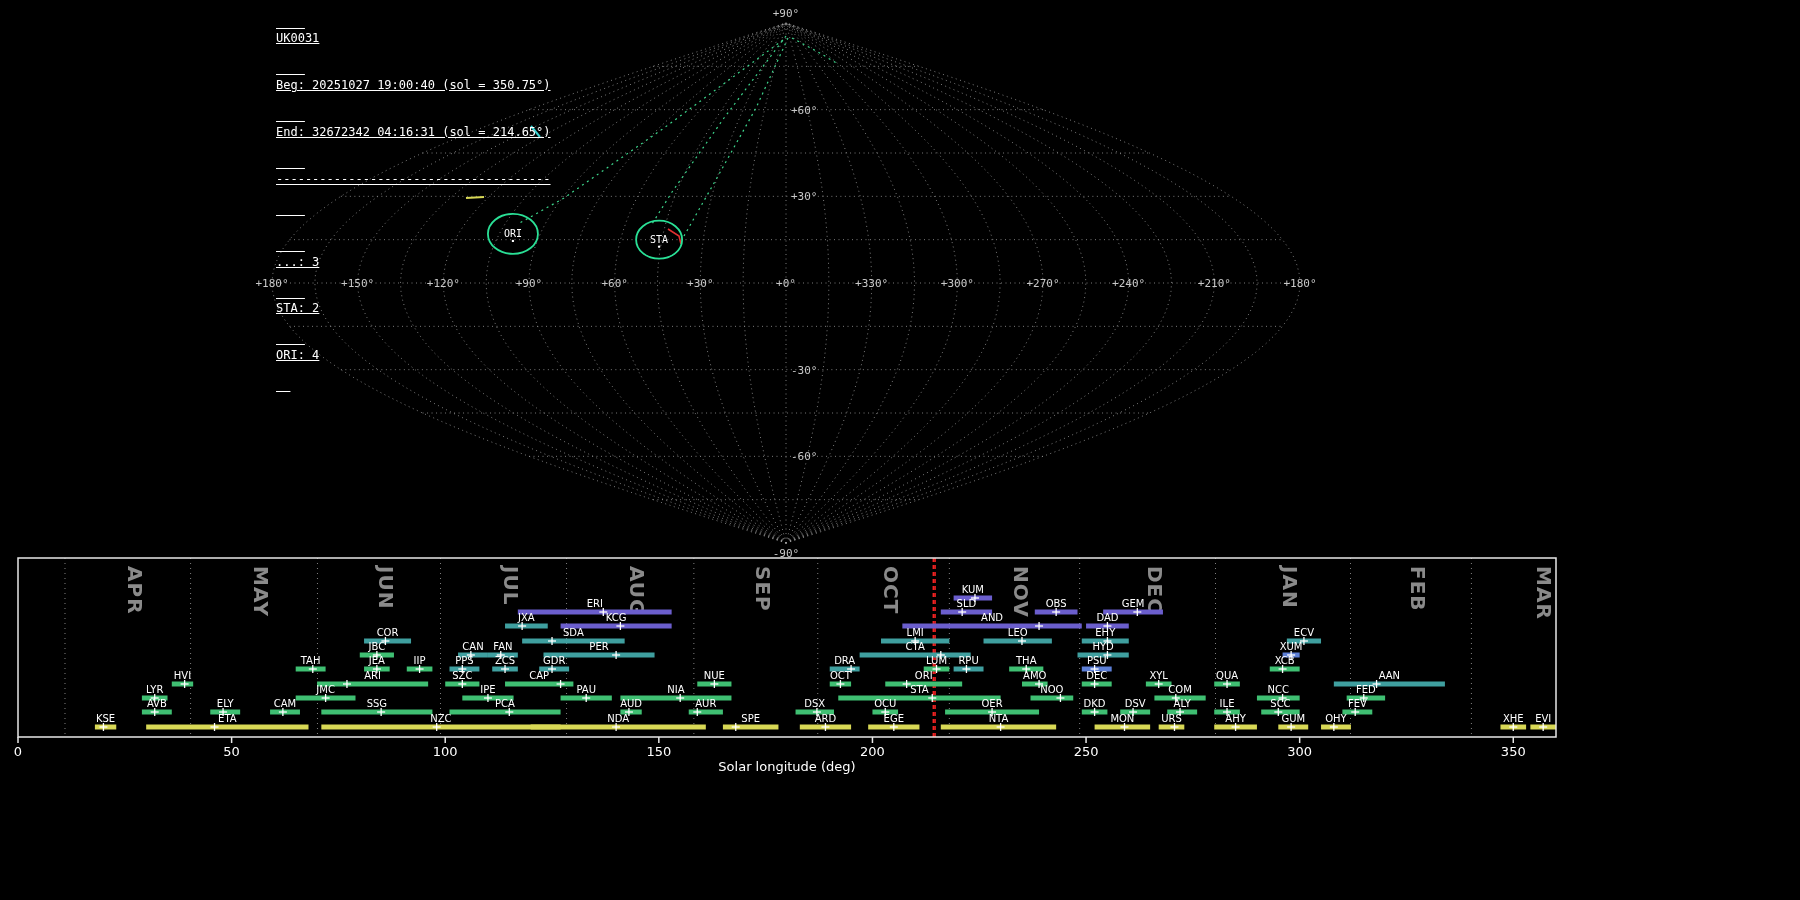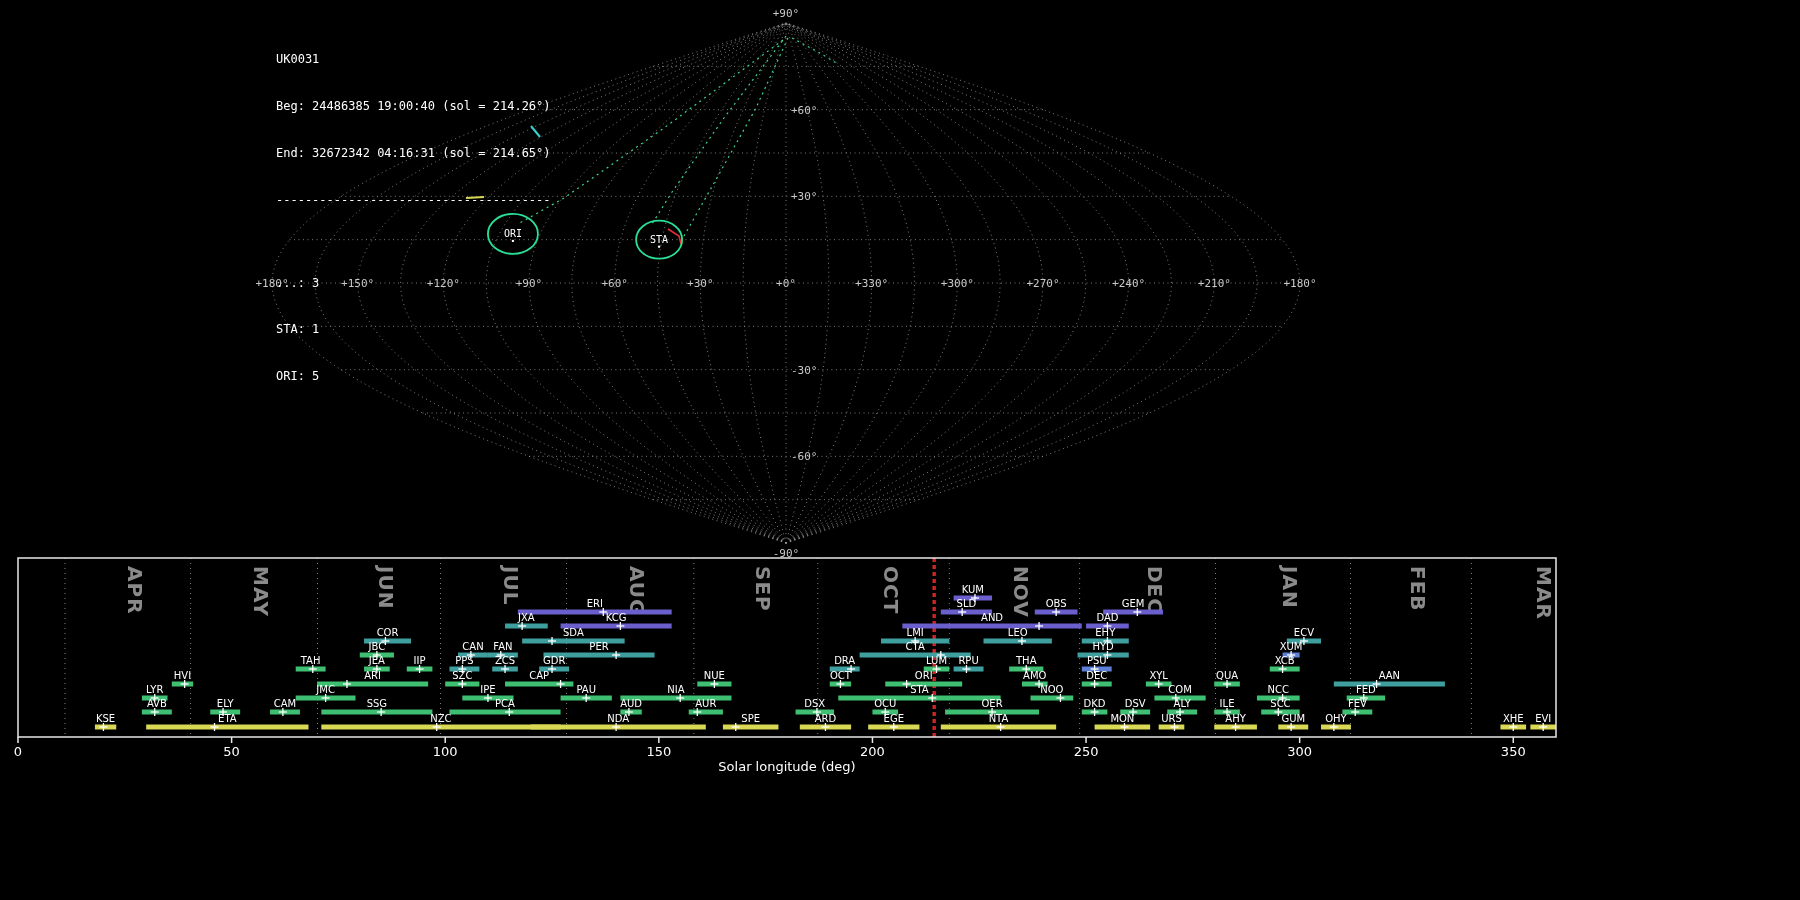--- a/index.html
+++ b/index.html
@@ -1,36 +1,36 @@
 <!DOCTYPE html>
 <html><head>
 <meta charset="utf-8">
 <style>
   html,body{margin:0;padding:0;background:#000;}
   .stage{position:relative;width:1800px;height:900px;background:#000;overflow:hidden;}
-  .info{position:absolute;left:276px;top:21px;color:#fff;
-        font:12px "DejaVu Sans Mono", monospace;line-height:1.3;z-index:2;white-space:pre;}
+  .info{position:absolute;left:276px;top:0;color:#fff;
+        font:12px "DejaVu Sans Mono", monospace;line-height:1.3;z-index:2;white-space:pre;text-decoration:underline;}
   .info .blank{height:5px;}
   svg{position:absolute;left:0;top:0;}
   svg text.mono{font-family:"DejaVu Sans Mono", monospace;}
   svg text.sans{font-family:"DejaVu Sans", sans-serif;}
 </style>
 </head>
 <body>
 
 <div class="stage">
   <div class="info">
     <div>UK0031</div>
-    <div>Beg: 24486385 19:00:40 (sol = 214.26°)</div>
+    <div>Beg: 20251027 19:00:40 (sol = 350.75°)</div>
     <div>End: 32672342 04:16:31 (sol = 214.65°)</div>
     <div>--------------------------------------</div>
     <div class="blank"></div>
     <div>...: 3</div>
-    <div>STA: 1</div>
-    <div>ORI: 5</div>
+    <div>STA: 2</div>
+    <div>ORI: 4</div>
   </div>
   <svg id="plot" width="1800" height="900" viewBox="0 0 1800 900">
       <line x1="652.9670108173043" y1="499.66666666666663" x2="919.0329891826957" y2="499.66666666666663" stroke="#9a9a9a" stroke-width="1" stroke-dasharray="1 3.5" opacity="0.8"></line>
       <line x1="529" y1="456.33333333333337" x2="1043" y2="456.33333333333337" stroke="#9a9a9a" stroke-width="1" stroke-dasharray="1 3.5" opacity="0.8"></line>
       <line x1="422.54711447011454" y1="413" x2="1149.4528855298854" y2="413" stroke="#9a9a9a" stroke-width="1" stroke-dasharray="1 3.5" opacity="0.8"></line>
       <line x1="340.8629424547985" y1="369.6666666666667" x2="1231.1370575452015" y2="369.6666666666667" stroke="#9a9a9a" stroke-width="1" stroke-dasharray="1 3.5" opacity="0.8"></line>
       <line x1="289.5141252874189" y1="326.3333333333333" x2="1282.485874712581" y2="326.3333333333333" stroke="#9a9a9a" stroke-width="1" stroke-dasharray="1 3.5" opacity="0.8"></line>
       <line x1="272" y1="283" x2="1300" y2="283" stroke="#9a9a9a" stroke-width="1" stroke-dasharray="1 3.5" opacity="0.8"></line>
       <line x1="289.5141252874189" y1="239.66666666666666" x2="1282.485874712581" y2="239.66666666666666" stroke="#9a9a9a" stroke-width="1" stroke-dasharray="1 3.5" opacity="0.8"></line>
       <line x1="340.8629424547985" y1="196.33333333333331" x2="1231.1370575452015" y2="196.33333333333331" stroke="#9a9a9a" stroke-width="1" stroke-dasharray="1 3.5" opacity="0.8"></line>

